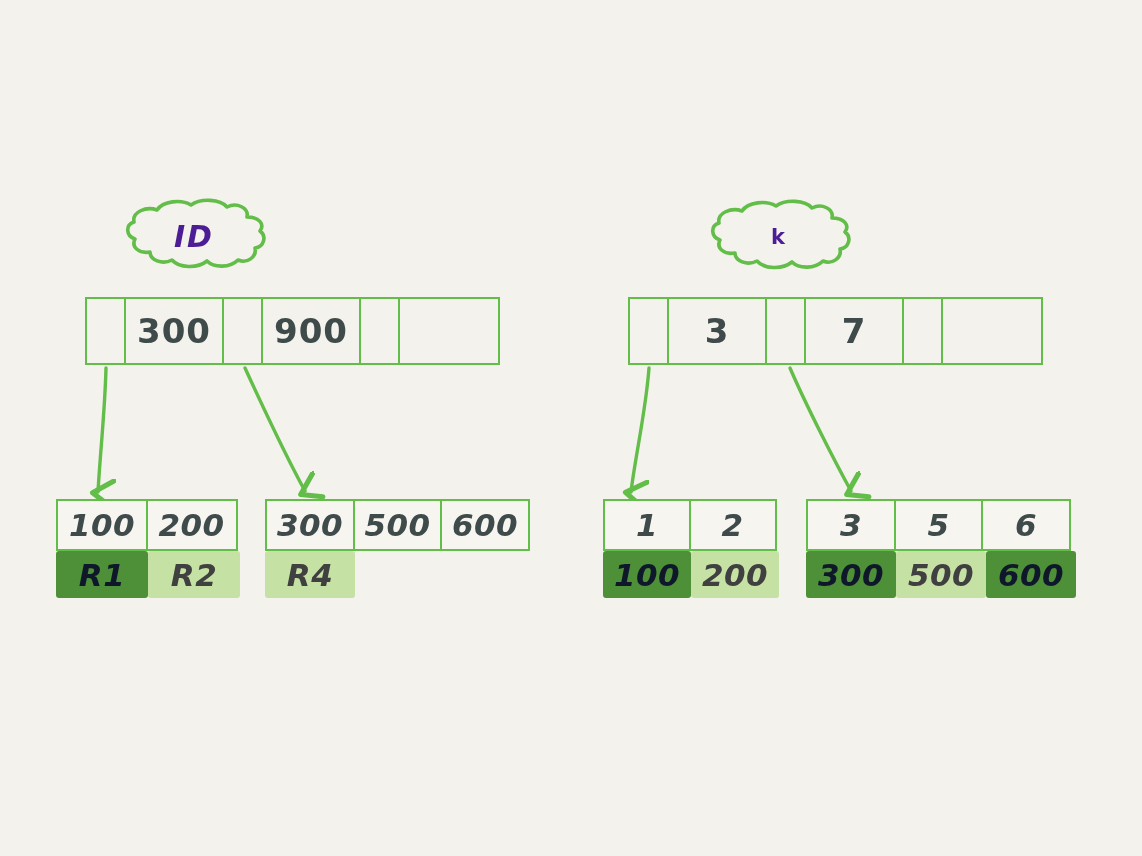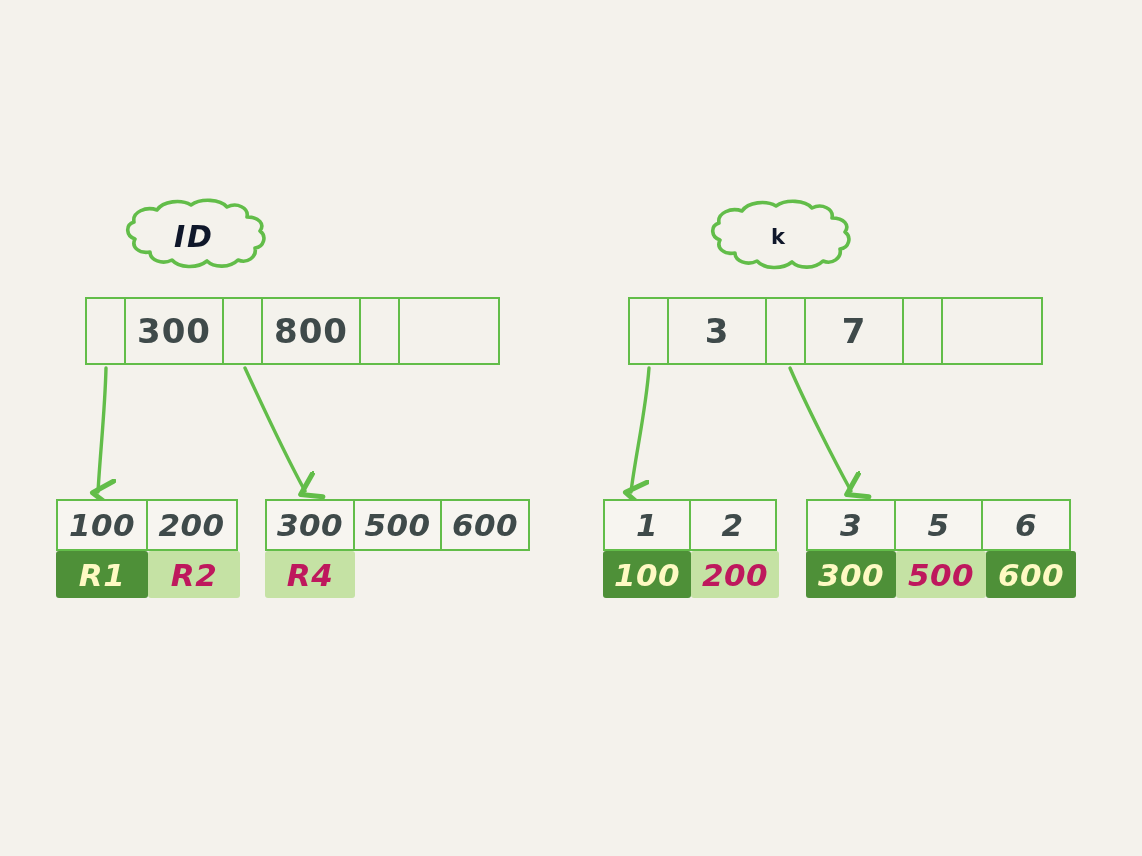--- a/index.html
+++ b/index.html
@@ -33,21 +33,21 @@
   }
   .cloud-text {
     position: absolute;
     left: 0;
     top: 0;
     width: 150px;
     height: 76px;
     display: flex;
     align-items: center;
     justify-content: center;
-    color: #0f172a;
+    color: #4c1d95;
     font-family: "DejaVu Sans", sans-serif;
     letter-spacing: 2px;
   }
   #cloud-id { left: 119px; top: 198px; }
   #cloud-id .cloud-text { font-size: 30px; font-style: italic; font-weight: 600; }
   #cloud-k  { left: 704px; top: 199px; }
   #cloud-k  .cloud-text { font-size: 21px; font-weight: 600; }
 
   
   .root-node {
@@ -107,22 +107,22 @@
   }
   .leaf-val {
     display: flex;
     align-items: center;
     justify-content: center;
     font-size: 31px;
     font-weight: 600;
     letter-spacing: 0.5px;
     border-radius: 3px;
   }
-  .leaf-val.dark  { background: #4e9038; color: #fef9c3; }
-  .leaf-val.light { background: #c5e2a4; color: #be185d; }
+  .leaf-val.dark  { background: #4e9038; color: #0f172a; }
+  .leaf-val.light { background: #c5e2a4; color: #404040; }
 
   .w88  { width: 88px; }
   .w90  { width: 90px; }
   .w92  { width: 92px; }
 
   #leaf-id-1 { left: 56px;  top: 499px; }
   #leaf-id-2 { left: 265px; top: 499px; }
   #leaf-k-1  { left: 603px; top: 499px; }
   #leaf-k-2  { left: 806px; top: 499px; }
 
@@ -178,21 +178,21 @@
                C43,67 31,62 31,54 C20,56 12,49 16,41
                C7,38 6,27 15,24 C13,14 27,8 38,12 Z" fill="none" stroke="#62bd49" stroke-width="3.6" stroke-linecap="round" stroke-linejoin="round"></path>
     </svg>
     <div class="cloud-text">k</div>
   </div>
 
   <div class="root-node" id="root-id">
     <div class="root-cell cell-ptr"></div>
     <div class="root-cell cell-key">300</div>
     <div class="root-cell cell-ptr"></div>
-    <div class="root-cell cell-key">800</div>
+    <div class="root-cell cell-key">900</div>
     <div class="root-cell cell-ptr"></div>
     <div class="root-cell cell-tail"></div>
   </div>
 
   <div class="root-node" id="root-k">
     <div class="root-cell cell-ptr"></div>
     <div class="root-cell cell-key">3</div>
     <div class="root-cell cell-ptr"></div>
     <div class="root-cell cell-key">7</div>
     <div class="root-cell cell-ptr"></div>

